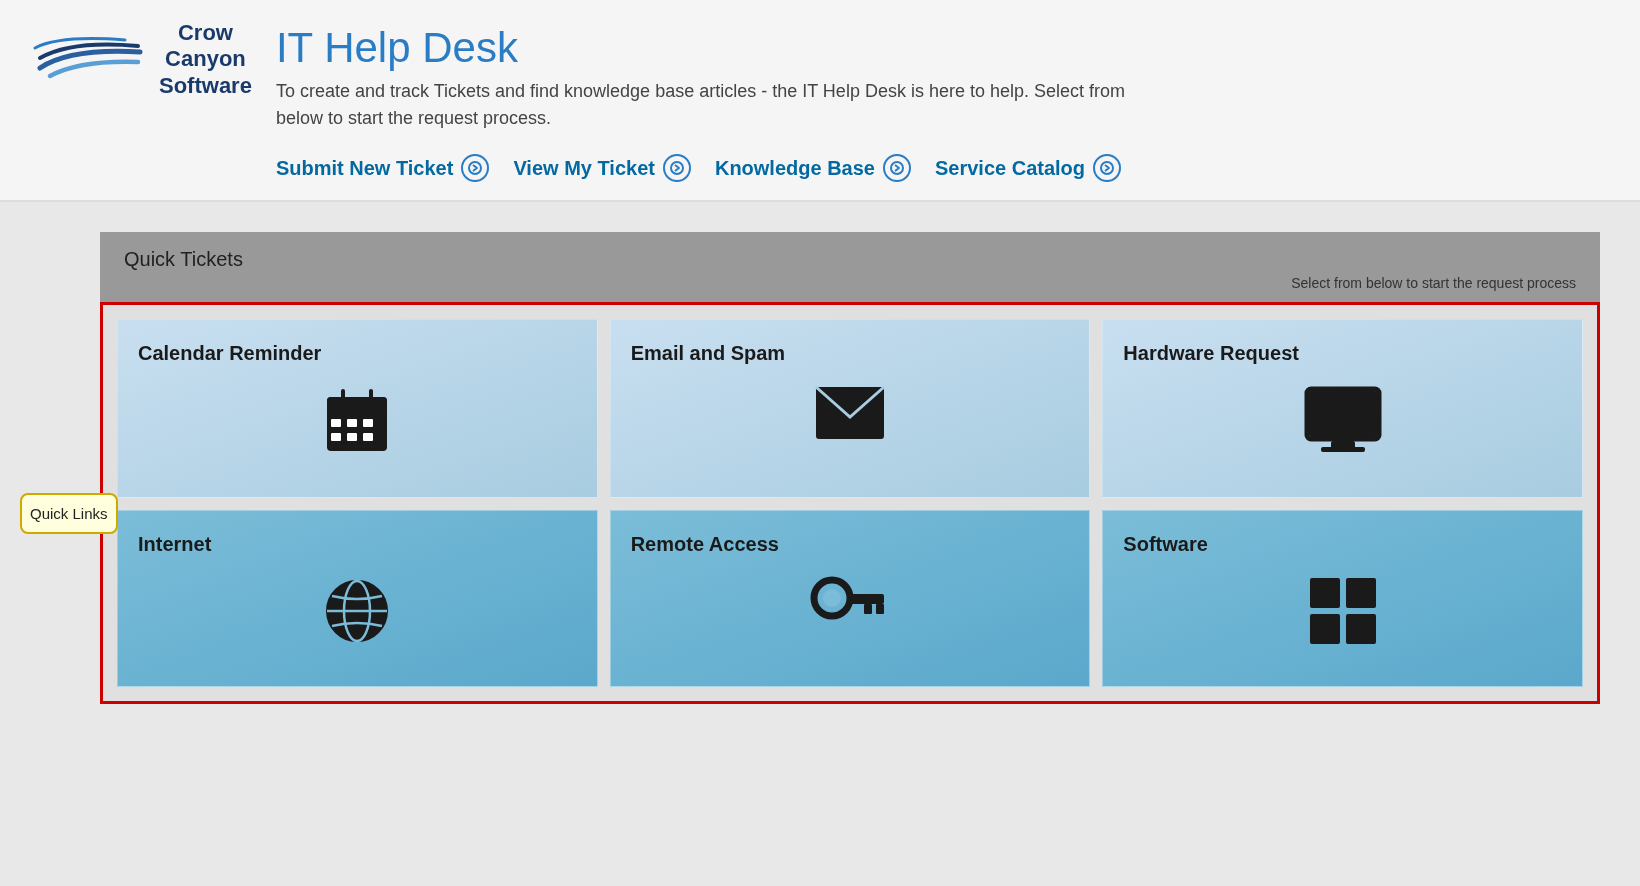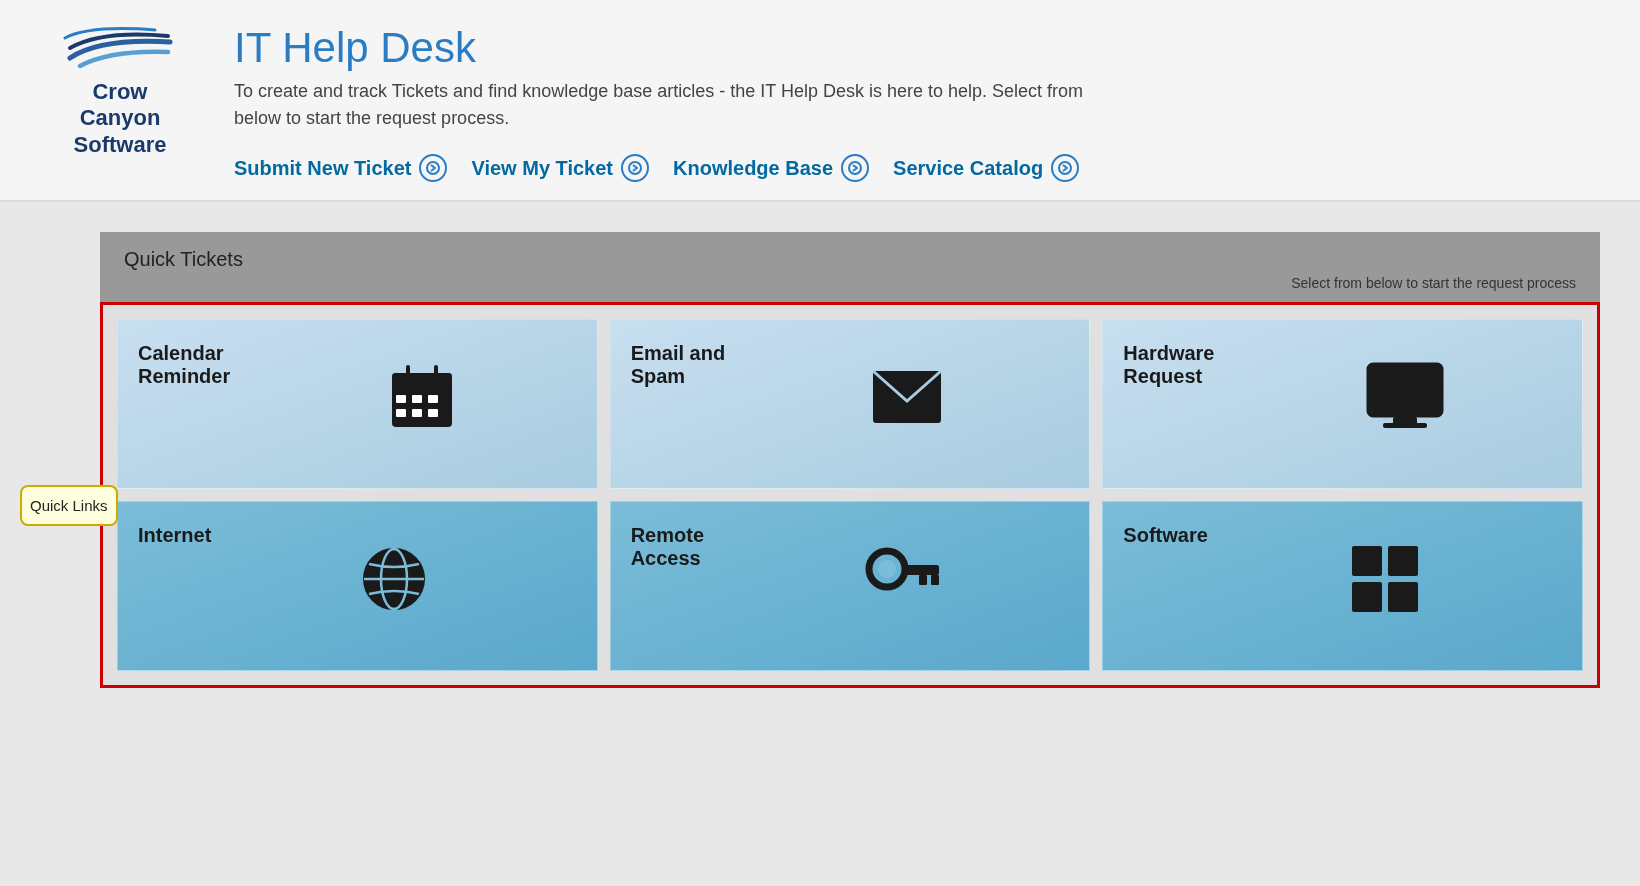--- a/index.html
+++ b/index.html
@@ -15,23 +15,24 @@
       background-color: #f5f5f5;
       border-bottom: 2px solid #ddd;
       padding: 20px 30px 18px 30px;
       display: flex;
       align-items: flex-start;
       gap: 24px;
     }
 
     .logo-area {
       display: flex;
-      flex-direction: column;
+      flex-direction: row;
       align-items: center;
       min-width: 180px;
+      gap: 9px;
     }
 
     .logo-icon {
       width: 120px;
       height: 55px;
       margin-bottom: 4px;
     }
 
     .logo-text {
       font-size: 22px;
@@ -130,21 +131,21 @@
     .tickets-grid {
       display: grid;
       grid-template-columns: repeat(3, 1fr);
       gap: 12px;
     }
 
     .ticket-card {
       background: linear-gradient(160deg, #c8dff0 0%, #a8cce0 100%);
       padding: 22px 20px 28px 20px;
       display: flex;
-      flex-direction: row;
+      flex-direction: column;
       align-items: flex-start;
       cursor: pointer;
       min-height: 170px;
       position: relative;
       border: 1px solid rgba(255,255,255,0.4);
     }
 
     .ticket-card.darker {
       background: linear-gradient(160deg, #7bbdd8 0%, #5aa8cc 100%);
     }

